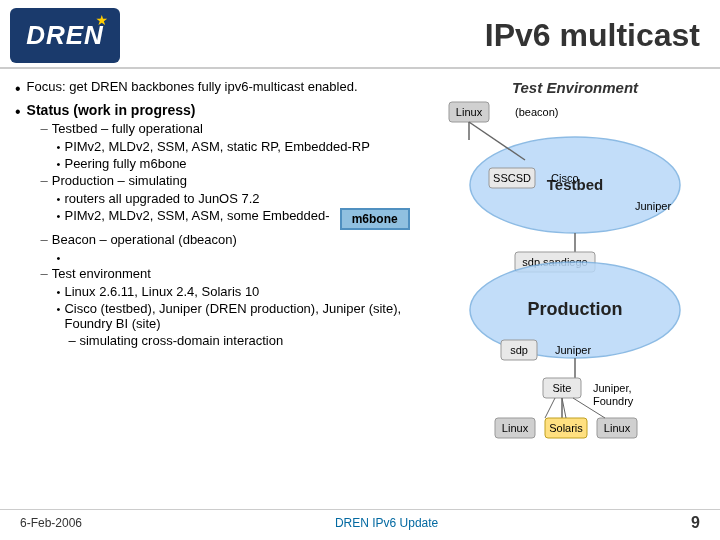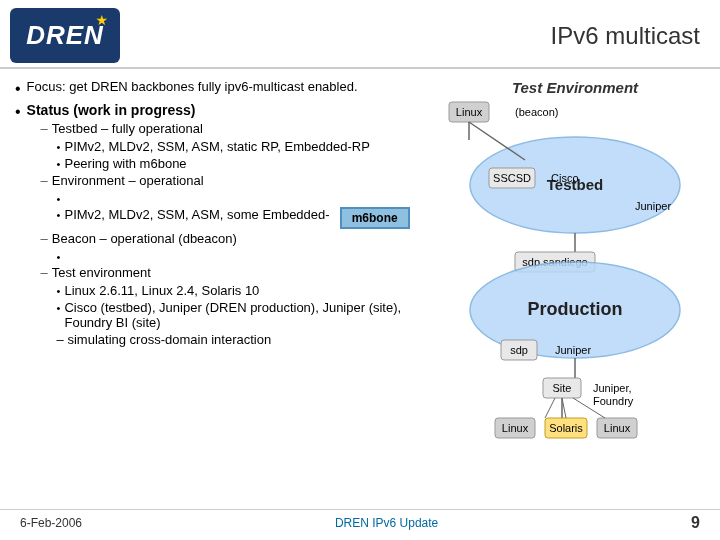--- a/index.html
+++ b/index.html
@@ -44,22 +44,22 @@
       letter-spacing: 1px;
     }
     .logo-star {
       position: absolute;
       top: 4px;
       right: 12px;
       color: #ffcc00;
       font-size: 14px;
     }
     .page-title {
-      font-size: 24px;
-      font-weight: normal;
+      font-size: 32px;
+      font-weight: bold;
       color: #333;
     }
 
     
     .main {
       display: flex;
       padding: 10px 15px;
       gap: 10px;
     }
 
@@ -194,31 +194,32 @@
             <span class="dash">–</span>
             <span>Testbed – fully operational</span>
           </div>
           <div class="sub-sub-list">
             <div class="sub-sub-item">
               <span class="bullet-sm">•</span>
               <span>PIMv2, MLDv2, SSM, ASM, static RP, Embedded-RP</span>
             </div>
             <div class="sub-sub-item">
               <span class="bullet-sm">•</span>
-              <span>Peering with m6bone</span>
+              <span>Peering fully m6bone</span>
             </div>
           </div>
 
           <div class="sub-item">
             <span class="dash">–</span>
-            <span>Environment – operational</span>
+            <span>Production – simulating</span>
           </div>
           <div class="sub-sub-list">
             <div class="sub-sub-item">
               <span class="bullet-sm">•</span>
+              <span>routers all upgraded to JunOS 7.2</span>
             </div>
             <div class="sub-sub-item">
               <span class="bullet-sm">•</span>
               <span>PIMv2, MLDv2, SSM, ASM, some Embedded-</span>
               <span class="m6bone-badge">m6bone</span>
             </div>
           </div>
 
           <div class="sub-item">
             <span class="dash">–</span>
@@ -236,21 +237,21 @@
           </div>
           <div class="sub-sub-list">
             <div class="sub-sub-item">
               <span class="bullet-sm">•</span>
               <span>Linux 2.6.11, Linux 2.4, Solaris 10</span>
             </div>
             <div class="sub-sub-item">
               <span class="bullet-sm">•</span>
               <span>Cisco (testbed), Juniper (DREN production), Juniper (site), Foundry BI (site)</span>
             </div>
-            <div class="sub-sub-item" style="">
+            <div class="sub-sub-item" style="margin-left:12px;">
               <span>– simulating cross-domain interaction</span>
             </div>
           </div>
 
         </div>
       </span>
     </div>
 
   </div>
 

